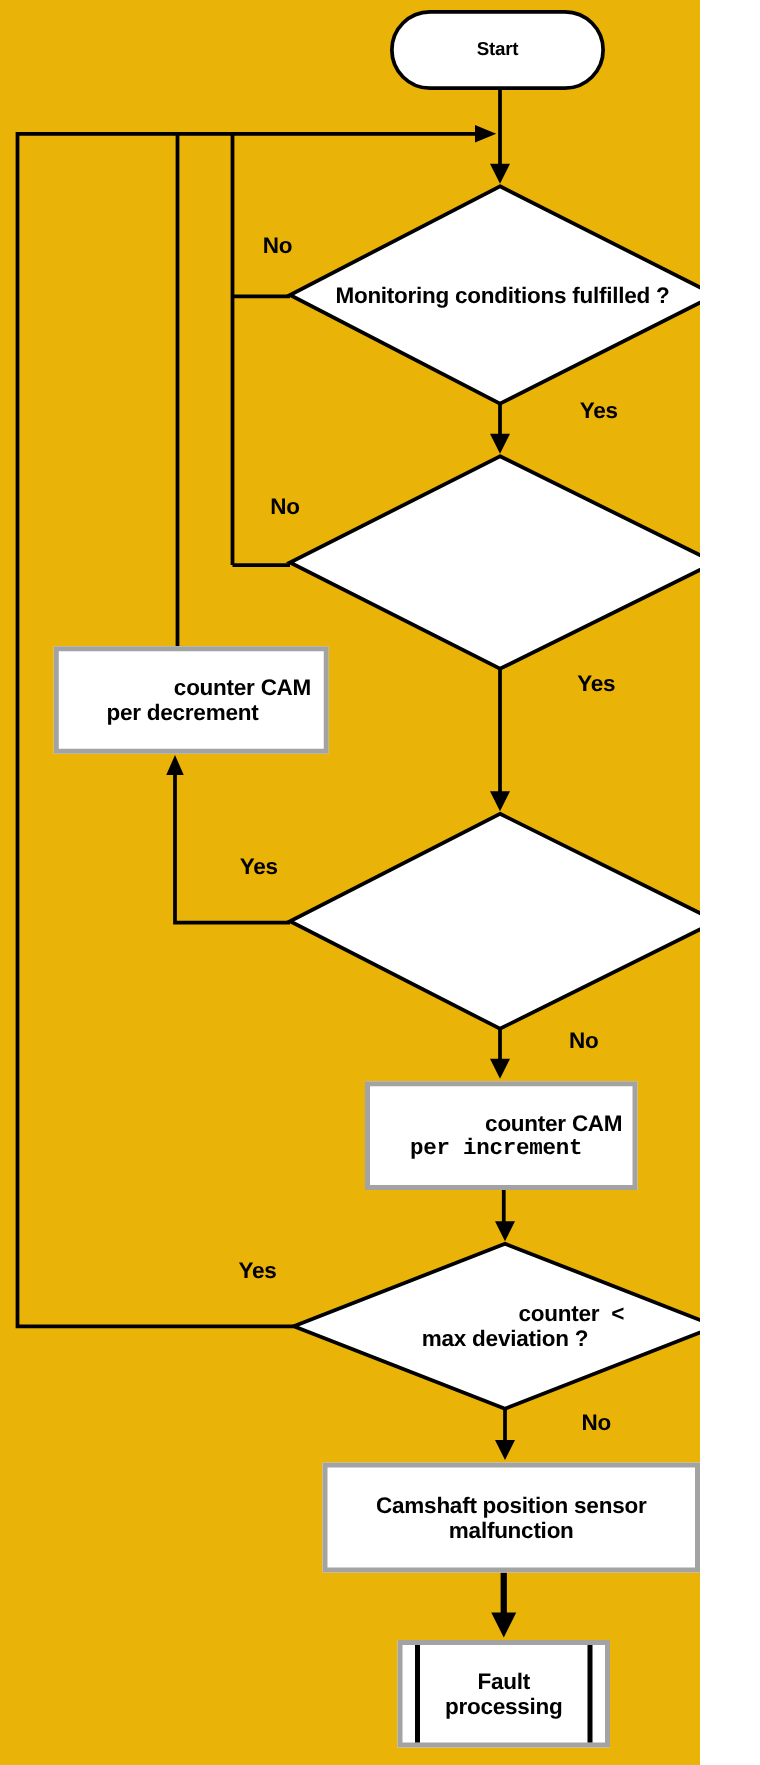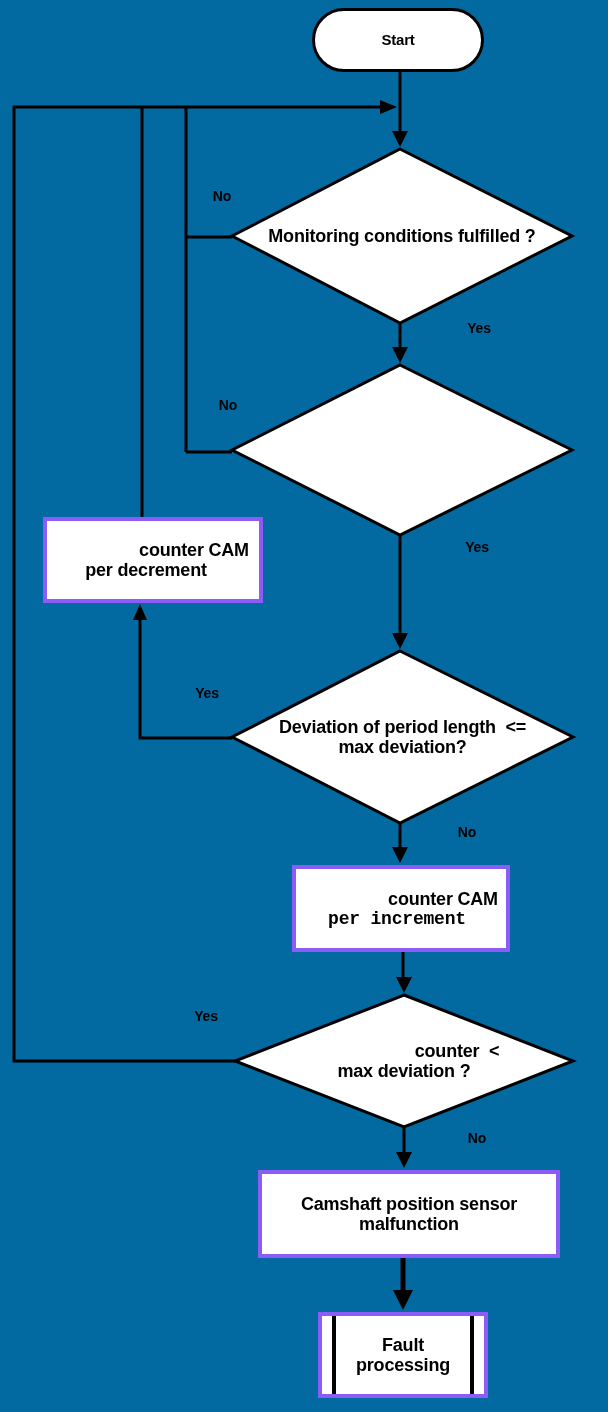--- a/index.html
+++ b/index.html
@@ -1,53 +1,53 @@
 <!DOCTYPE html>
 <html><head>
 <meta charset="utf-8">
 <style>
   html, body { margin: 0; padding: 0; background: #ffffff; }
   .canvas {
     position: relative;
-    width: 608px;
+    width: 560px;
     height: 1412px;
-    background: #0369a1;
+    background: #eab308;
     font-family: "Liberation Sans", sans-serif;
     color: #000000;
     overflow: hidden;
   }
   .layer { position: absolute; left: 0; top: 0; }
   .node {
     position: absolute;
     box-sizing: border-box;
     display: flex;
     flex-direction: column;
     align-items: center;
     justify-content: center;
     text-align: center;
     font-weight: bold;
     font-size: 18px;
     line-height: 20px;
     letter-spacing: -0.2px;
     white-space: pre;
   }
-  .rect  { border: 4px solid #8b5cf6; background: #fff; }
+  .rect  { border: 4px solid #a3a3a3; background: #fff; }
   .start {
     border: 3px solid #000;
     background: #fff;
     border-radius: 32px;
     font-size: 15px;
   }
   .dtext { background: transparent; }  
   .lbl {
     position: absolute;
     width: 40px;
     text-align: center;
     font-weight: bold;
-    font-size: 14px;
+    font-size: 18px;
     line-height: 18px;
     letter-spacing: -0.2px;
   }
   .tx41 { transform: translateX(41px); }
   .tx42 { transform: translateX(42px); }
   .tx43 { transform: translateX(43px); margin-left: 20px; }
   .txm7 { transform: translateX(-7px); }
   .txm4 { transform: translateX(-4px); font-family: Liberation Mono, monospace; }
   .bar {
     position: absolute;
@@ -110,24 +110,20 @@
 
   <div class="node start" style="left:312px; top:8px; width:172px; height:64px;">
     <span>Start</span>
   </div>
 
   <div class="node dtext" style="left:232px; top:149px; width:340px; height:174px;">
     <span>Monitoring conditions fulfilled ?</span>
   </div>
 
 
-  <div class="node dtext" style="left:232px; top:651px; width:341px; height:172px;">
-    <span>Deviation of period length  &lt;=</span>
-    <span>max deviation?</span>
-  </div>
 
   <div class="node dtext" style="left:235px; top:995px; width:338px; height:132px;">
     <span class="tx43">counter  &lt;</span>
     <span>max deviation ?</span>
   </div>
 
   <div class="node rect" style="left:43px; top:517px; width:220px; height:86px;">
     <span class="tx41">counter CAM</span>
     <span class="txm7">per decrement</span>
   </div>

